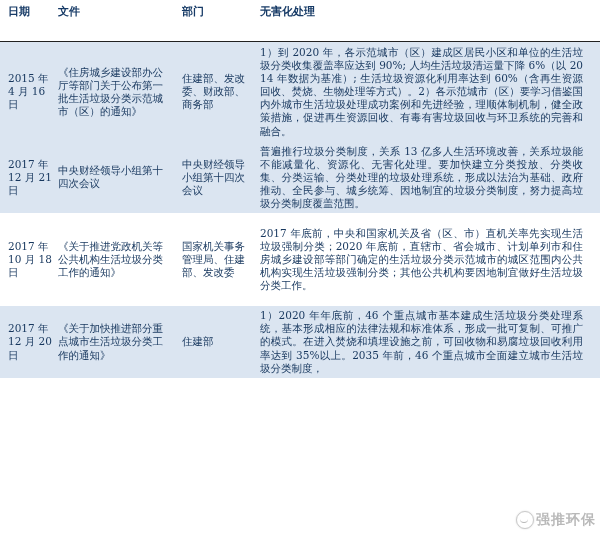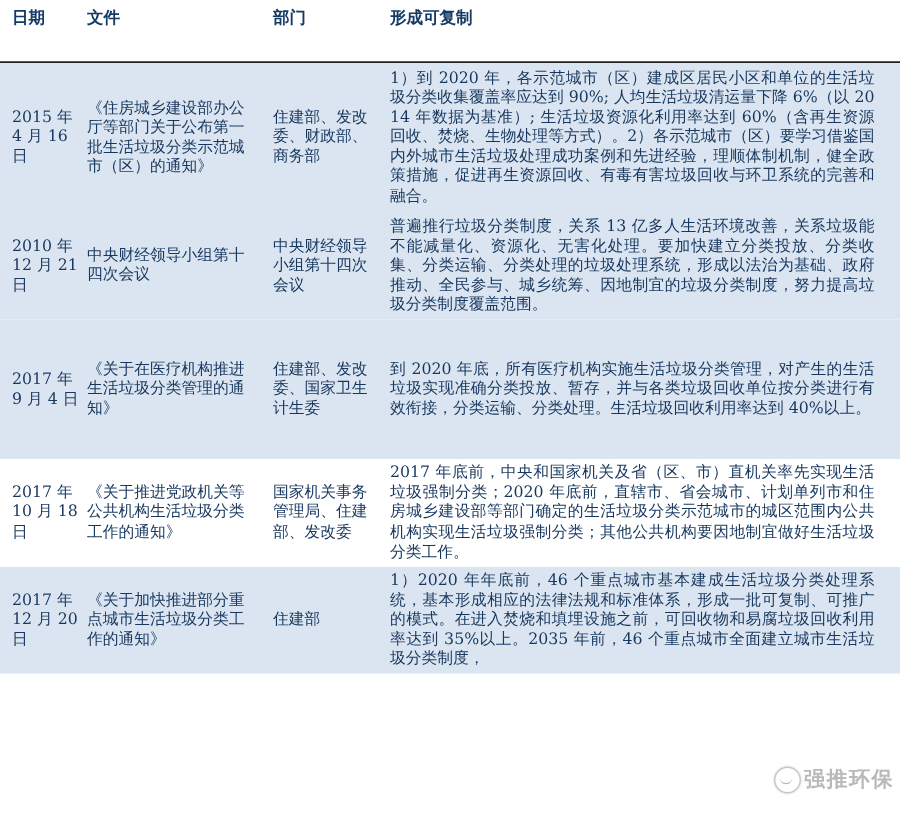--- a/index.html
+++ b/index.html
@@ -77,41 +77,35 @@
       <col class="c-date">
         <col class="c-doc">
         <col class="c-dept">
         <col class="c-content">
     </colgroup>
     <thead>
       <tr>
         <th class="h-date">日期</th>
         <th class="h-doc">文件</th>
         <th>部门</th>
-        <th>形成可复制</th>
+        <th>无害化处理</th>
       </tr>
     </thead>
     <tbody>
       <tr class="alt">
         <td class="date-cell">2015 年 4 月 16 日</td>
         <td class="doc-cell">《住房城乡建设部办公厅等部门关于公布第一批生活垃圾分类示范城市（区）的通知》</td>
         <td class="dept-cell">住建部、发改委、财政部、商务部</td>
         <td class="content-cell">1）到 2020 年，各示范城市（区）建成区居民小区和单位的生活垃圾分类收集覆盖率应达到 90%; 人均生活垃圾清运量下降 6%（以 2014 年数据为基准）; 生活垃圾资源化利用率达到 60%（含再生资源回收、焚烧、生物处理等方式）。2）各示范城市（区）要学习借鉴国内外城市生活垃圾处理成功案例和先进经验，理顺体制机制，健全政策措施，促进再生资源回收、有毒有害垃圾回收与环卫系统的完善和融合。</td>
       </tr>
       <tr class="alt">
-        <td class="date-cell">2010 年 12 月 21 日</td>
+        <td class="date-cell">2017 年 12 月 21 日</td>
         <td class="doc-cell">中央财经领导小组第十四次会议</td>
         <td class="dept-cell">中央财经领导小组第十四次会议</td>
         <td class="content-cell">普遍推行垃圾分类制度，关系 13 亿多人生活环境改善，关系垃圾能不能减量化、资源化、无害化处理。要加快建立分类投放、分类收集、分类运输、分类处理的垃圾处理系统，形成以法治为基础、政府推动、全民参与、城乡统筹、因地制宜的垃圾分类制度，努力提高垃圾分类制度覆盖范围。</td>
-      </tr>
-      <tr class="alt">
-        <td class="date-cell">2017 年 9 月 4 日</td>
-        <td class="doc-cell">《关于在医疗机构推进生活垃圾分类管理的通知》</td>
-        <td class="dept-cell">住建部、发改委、国家卫生计生委</td>
-        <td class="content-cell">到 2020 年底，所有医疗机构实施生活垃圾分类管理，对产生的生活垃圾实现准确分类投放、暂存，并与各类垃圾回收单位按分类进行有效衔接，分类运输、分类处理。生活垃圾回收利用率达到 40%以上。</td>
       </tr>
       <tr>
         <td class="date-cell">2017 年 10 月 18 日</td>
         <td class="doc-cell">《关于推进党政机关等公共机构生活垃圾分类工作的通知》</td>
         <td class="dept-cell">国家机关事务管理局、住建部、发改委</td>
         <td class="content-cell">2017 年底前，中央和国家机关及省（区、市）直机关率先实现生活垃圾强制分类；2020 年底前，直辖市、省会城市、计划单列市和住房城乡建设部等部门确定的生活垃圾分类示范城市的城区范围内公共机构实现生活垃圾强制分类；其他公共机构要因地制宜做好生活垃圾分类工作。</td>
       </tr>
       <tr class="alt">
         <td class="date-cell">2017 年 12 月 20 日</td>
         <td class="doc-cell">《关于加快推进部分重点城市生活垃圾分类工作的通知》</td>

